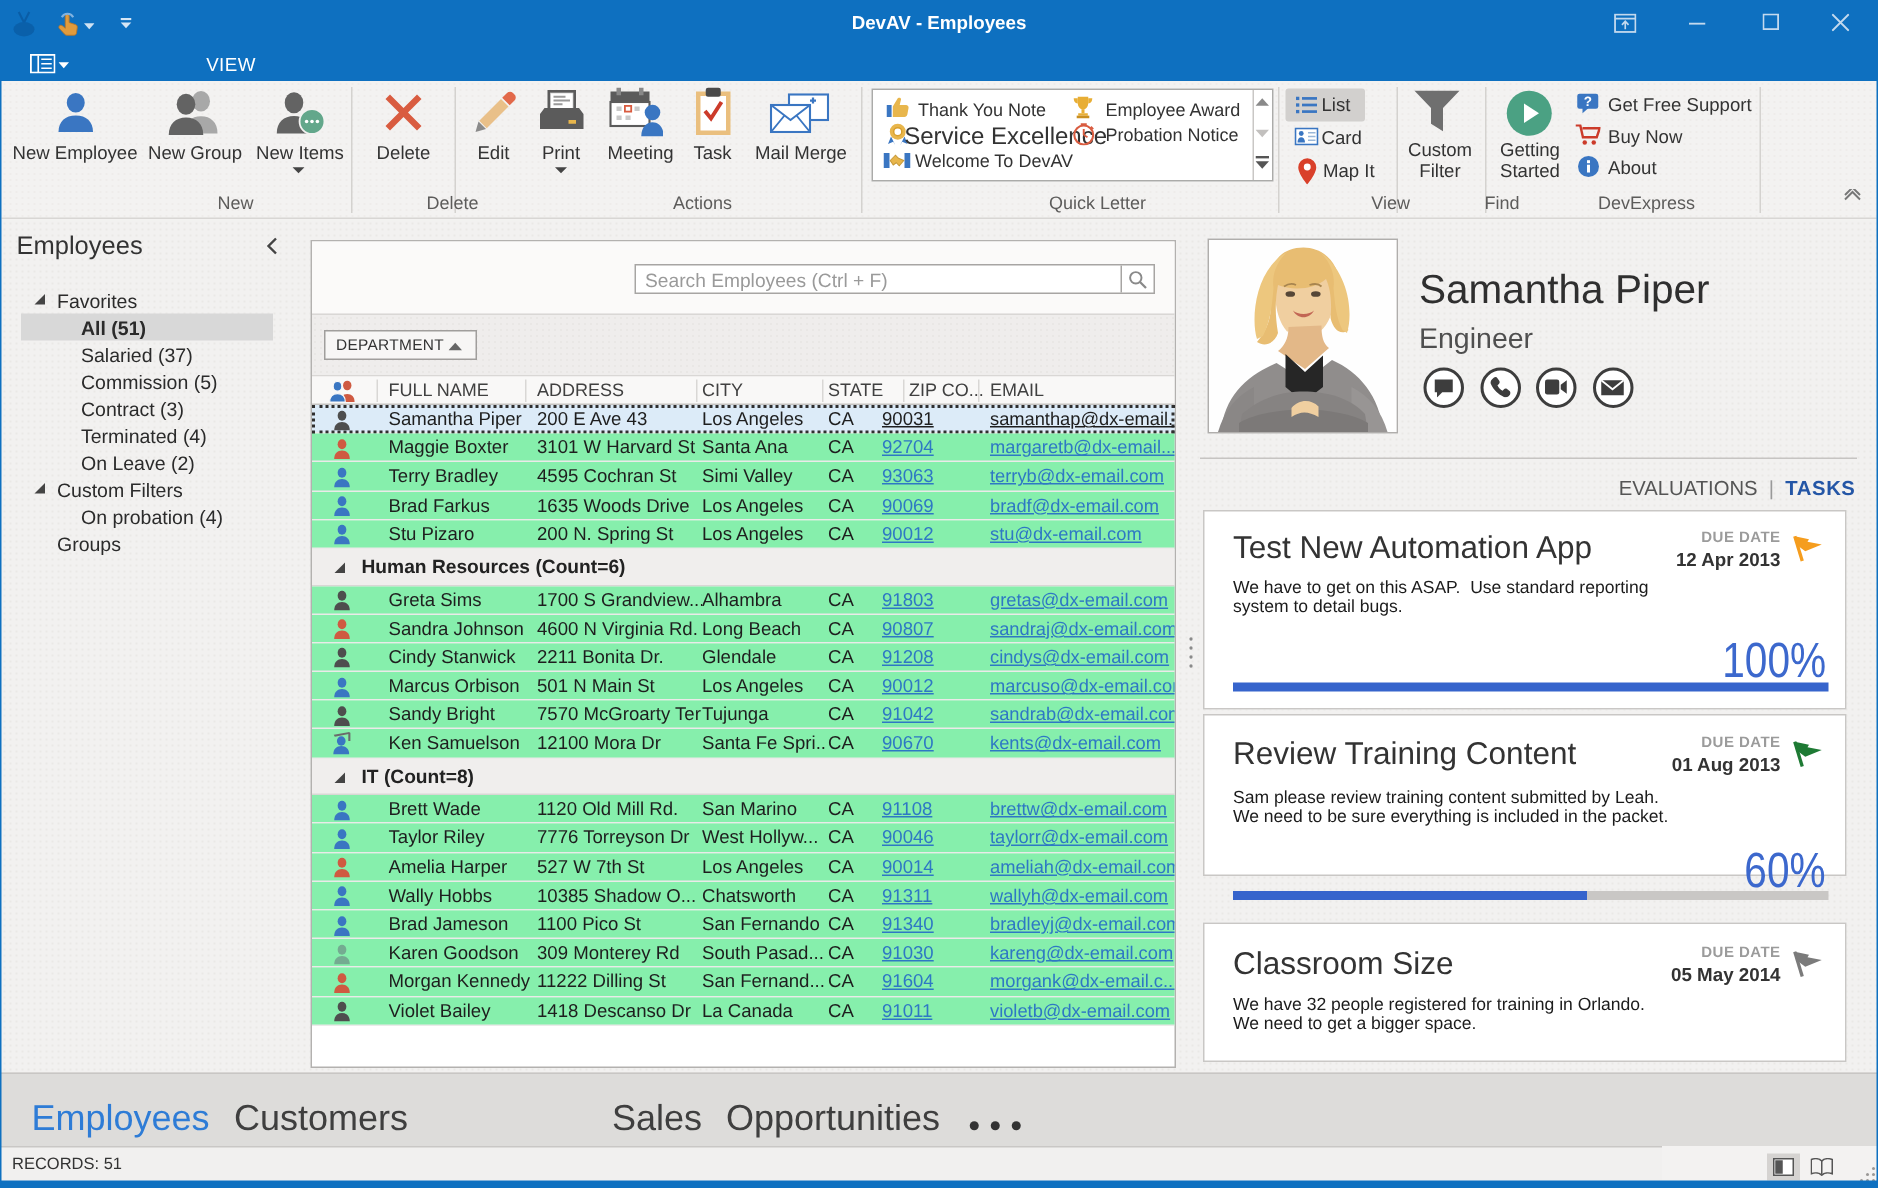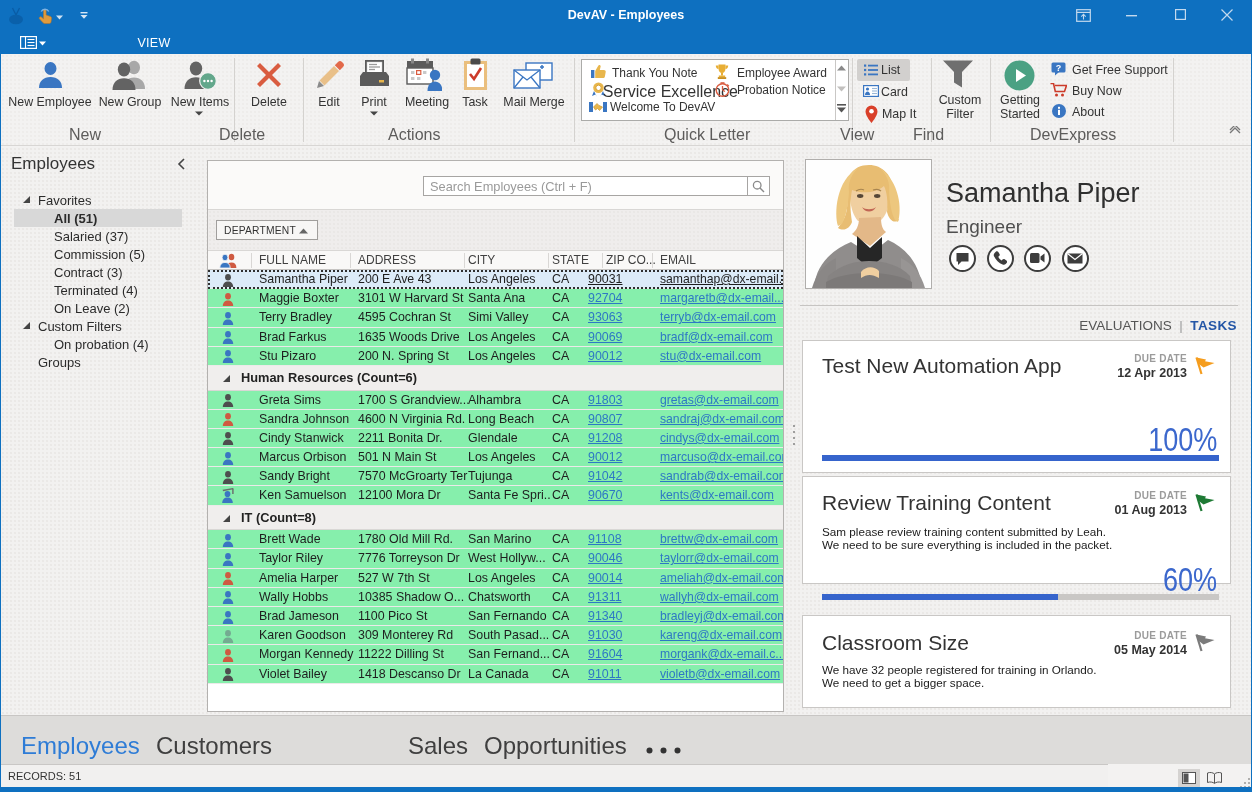--- a/index.html
+++ b/index.html
@@ -6,21 +6,21 @@
   body { font-family:"Liberation Sans", sans-serif; position:relative; background:#f3f2f1; }
   .abs { position:absolute; }
   .titlebar { position:absolute; left:0; top:0; width:1252px; height:30px; background:#0e70c0; }
   .title { position:absolute; left:0; right:0; top:8px; text-align:center; color:#fff; font-size:12.5px; font-weight:bold; }
   .tabrow { position:absolute; left:0; top:30px; width:1252px; height:24px; background:#0e70c0; }
   .hometab { position:absolute; left:67px; top:1px; width:59px; height:23px; background:#f3f2f1; color:#444; font-size:12.5px; text-align:center; line-height:24px; letter-spacing:0.3px;margin-top:36px; }
   .viewtab { position:absolute; left:130px; top:1px; width:48px; height:23px; color:#fff; font-size:12.5px; text-align:center; line-height:24px; letter-spacing:0.3px; }
   .ribbon { position:absolute; left:1px; top:54px; width:1250px; height:92px; background:#f3f2f1;
     background-image:radial-gradient(circle, #eeecea 0.7px, rgba(0,0,0,0) 0.8px); background-size:4px 4px; border-bottom:1px solid #d8d6d4; }
   .rsep { position:absolute; top:4px; width:1px; height:84px; background:#d4d2cf; }
-  .rcap { position:absolute; top:74px; height:14px; font-size:16px; color:#5d5c5b; text-align:left; line-height:14px; }
+  .rcap { position:absolute; top:74px; height:14px; font-size:12px; color:#5d5c5b; text-align:right; line-height:14px; }
   .rlbl { position:absolute; font-size:12.4px; color:#333; text-align:center; white-space:nowrap; }
   .ricon { position:absolute; }
   .content { position:absolute; left:1px; top:147px; width:1250px; height:568px; background:#f2f1f0;
     background-image:radial-gradient(circle, #eae8e6 0.7px, rgba(0,0,0,0) 0.8px); background-size:4px 4px; }
   .sb { font-size:13px; color:#2b2b2b; position:absolute; white-space:nowrap; }
   .gridpanel { position:absolute; left:206px; top:13px; width:577px; height:552px; background:#fff; border:1px solid #b3b1af; }
   .gtool { position:absolute; left:0; top:0; width:575px; height:48px; background:#fbfaf9; }
   .gstrip { position:absolute; left:0; top:48px; width:575px; height:42px; background:#efedec; border-top:1px solid #d9d7d5; border-bottom:1px solid #d9d7d5;
     background-image:radial-gradient(circle, #e9e7e5 0.7px, rgba(0,0,0,0) 0.8px); background-size:4px 4px; }
   .ghead { position:absolute; left:0; top:90px; width:575px; height:19px; background:#f9f8f7; border-bottom:1px solid #c6c4c2; font-size:12px; color:#404040; }
@@ -525,21 +525,21 @@
             <path d="M8 1 L8 8 L1 8 z" fill="#444"></path>
           </svg>
           <span>IT (Count=8)</span>
         </div>
       <div class="grow">
           <svg style="left:14px;top:2.5px" width="12" height="14" viewBox="0 0 12 14">
             <ellipse cx="6" cy="4.2" rx="2.9" ry="3.3" fill="#3a76c2"></ellipse>
             <path d="M0.8 14 c0-3.6 2.2-5.6 5.2-5.6 s5.2 2 5.2 5.6z" fill="#3a76c2"></path>
           </svg>
           <span class="cname">Brett Wade</span>
-          <span class="caddr">1780 Old Mill Rd.</span>
+          <span class="caddr">1120 Old Mill Rd.</span>
           <span class="ccity">San Marino</span>
           <span class="cstate">CA</span>
           <span class="czip lnk">91108</span>
           <span class="cmail lnk">brettw@dx-email.com</span>
         </div>
       <div class="grow">
           <svg style="left:14px;top:2.5px" width="12" height="14" viewBox="0 0 12 14">
             <ellipse cx="6" cy="4.2" rx="2.9" ry="3.3" fill="#3a76c2"></ellipse>
             <path d="M0.8 14 c0-3.6 2.2-5.6 5.2-5.6 s5.2 2 5.2 5.6z" fill="#3a76c2"></path>
           </svg>
@@ -678,20 +678,21 @@
   <div class="abs" style="left:799px;top:158px;width:438px;height:1px;background:#c6c4c2"></div>
   <div class="abs" style="right:14px;top:171px;font-size:13.5px;color:#555;white-space:nowrap">EVALUATIONS&nbsp; <span style="color:#999">|</span>&nbsp; <span style="color:#2456a6;font-weight:bold;letter-spacing:0.4px">TASKS</span></div>
   <div class="card" style="top:193px;height:133px">
     <div class="ctitle" style="top:13px">Test New Automation App</div>
     <div class="cdue" style="top:12px">DUE DATE</div>
     <div class="cdate" style="top:25px">12 Apr 2013</div>
     <svg style="position:absolute;right:14px;top:12px" width="22" height="22" viewBox="0 0 22 22">
         <path d="M2.5 4.5 L7.5 21" stroke="#f59d1e" stroke-width="2.2" fill="none"></path>
         <path d="M2.5 4.5 L12 6.5 L11 8.2 L20.5 10 L9.5 14.5 L4.8 11z" fill="#f59d1e"></path>
       </svg>
+    <div class="cbody" style="top:44px">We have to get on this ASAP.&nbsp; Use standard reporting<br>system to detail bugs.</div>
     <div class="cpct" style="top:80px">100%</div>
     <div class="cbar" style="top:114px">
         <div class="cbarf" style="width:397px"></div>
       </div>
   </div>
   <div class="card" style="top:329px;height:108px">
     <div class="ctitle" style="top:14px">Review Training Content</div>
     <div class="cdue" style="top:13px">DUE DATE</div>
     <div class="cdate" style="top:26px">01 Aug 2013</div>
     <svg style="position:absolute;right:14px;top:13px" width="22" height="22" viewBox="0 0 22 22">

